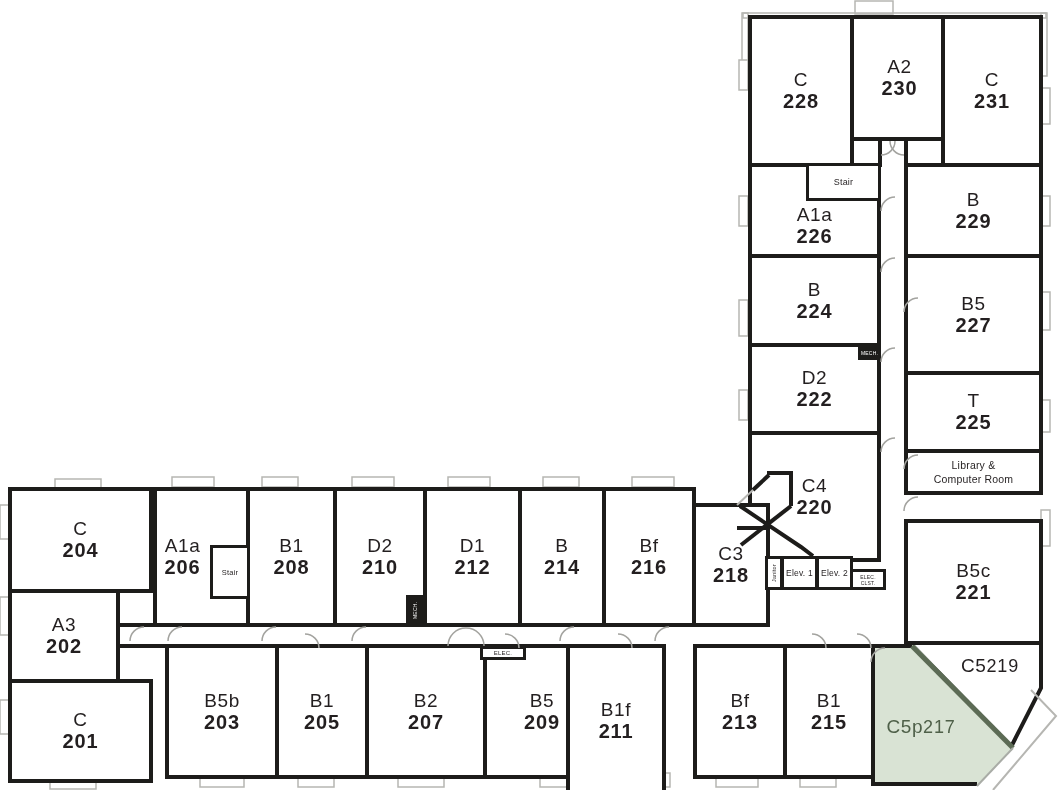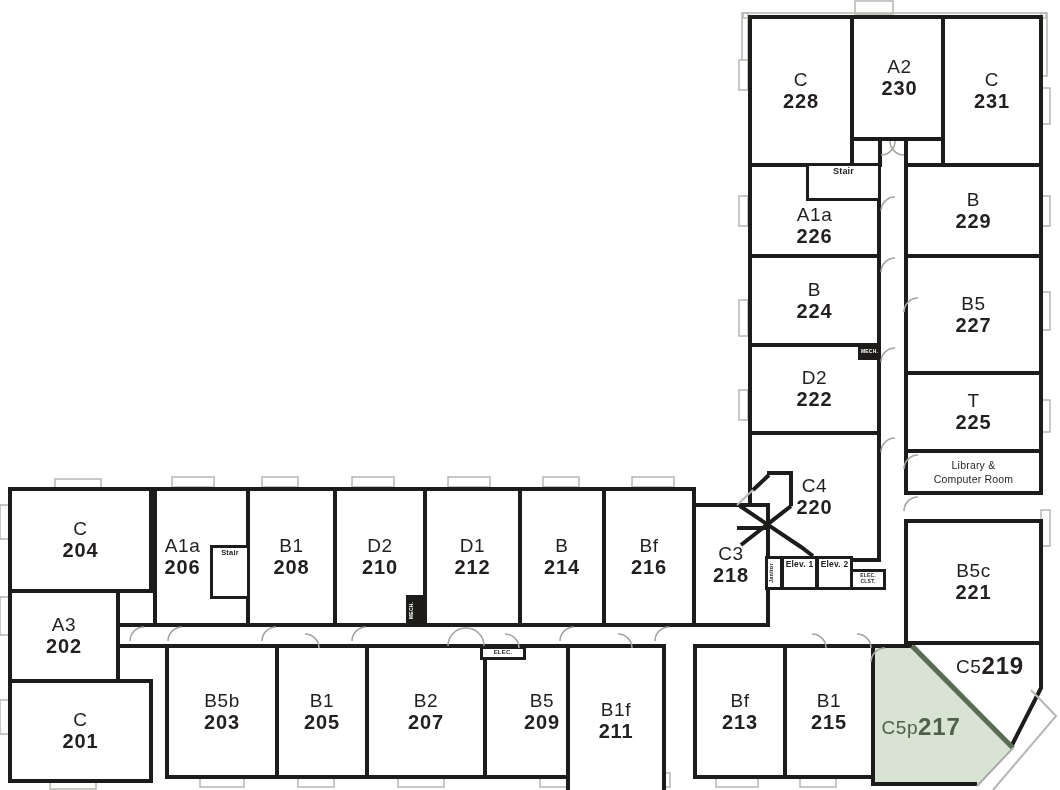--- a/index.html
+++ b/index.html
@@ -20,31 +20,31 @@
   svg.layer.over{z-index:6;pointer-events:none;}
   .room{
     position:absolute;box-sizing:border-box;background:#fff;border:4px solid var(--wall);
     display:flex;flex-direction:column;align-items:center;justify-content:center;
     text-align:center;z-index:3;line-height:1.12;
   }
   .room .t{font-size:19px;letter-spacing:.6px;font-weight:400;}
   .room .n{font-size:20px;letter-spacing:.8px;font-weight:700;}
   .util{
     position:absolute;box-sizing:border-box;background:#fff;border:3px solid var(--wall);
-    display:flex;justify-content:center;text-align:center;z-index:4;
-    font-size:8px;letter-spacing:.2px;color:var(--text);font-weight:bold;
+    display:flex;align-items:center;justify-content:center;text-align:center;z-index:4;
+    font-size:8px;letter-spacing:.2px;color:var(--text);
   }
   .util.dark{background:var(--wall);color:#fff;border-width:2px;}
   .util.vert{writing-mode:vertical-rl;transform:rotate(180deg);}
   .flabel{
     position:absolute;z-index:5;transform:translate(-50%,-50%);
     display:flex;align-items:center;text-align:center;line-height:1.12;
   }
   .flabel .t{font-size:19px;letter-spacing:.6px;}
-  .flabel .n{font-size:24px;letter-spacing:.8px;font-weight:700;}
+  .flabel .n{font-size:18px;letter-spacing:.8px;font-weight:400;}
   .flabel.green{color:var(--highlight_text);justify-content:center;}
   .lib{font-size:10.5px;line-height:1.35;letter-spacing:.2px;font-weight:400;}
   .pt26{padding-top:30px;}
   .pr36{padding-right:38px;}
 </style>
 </head>
 <body>
 
 <div id="plan">
 

